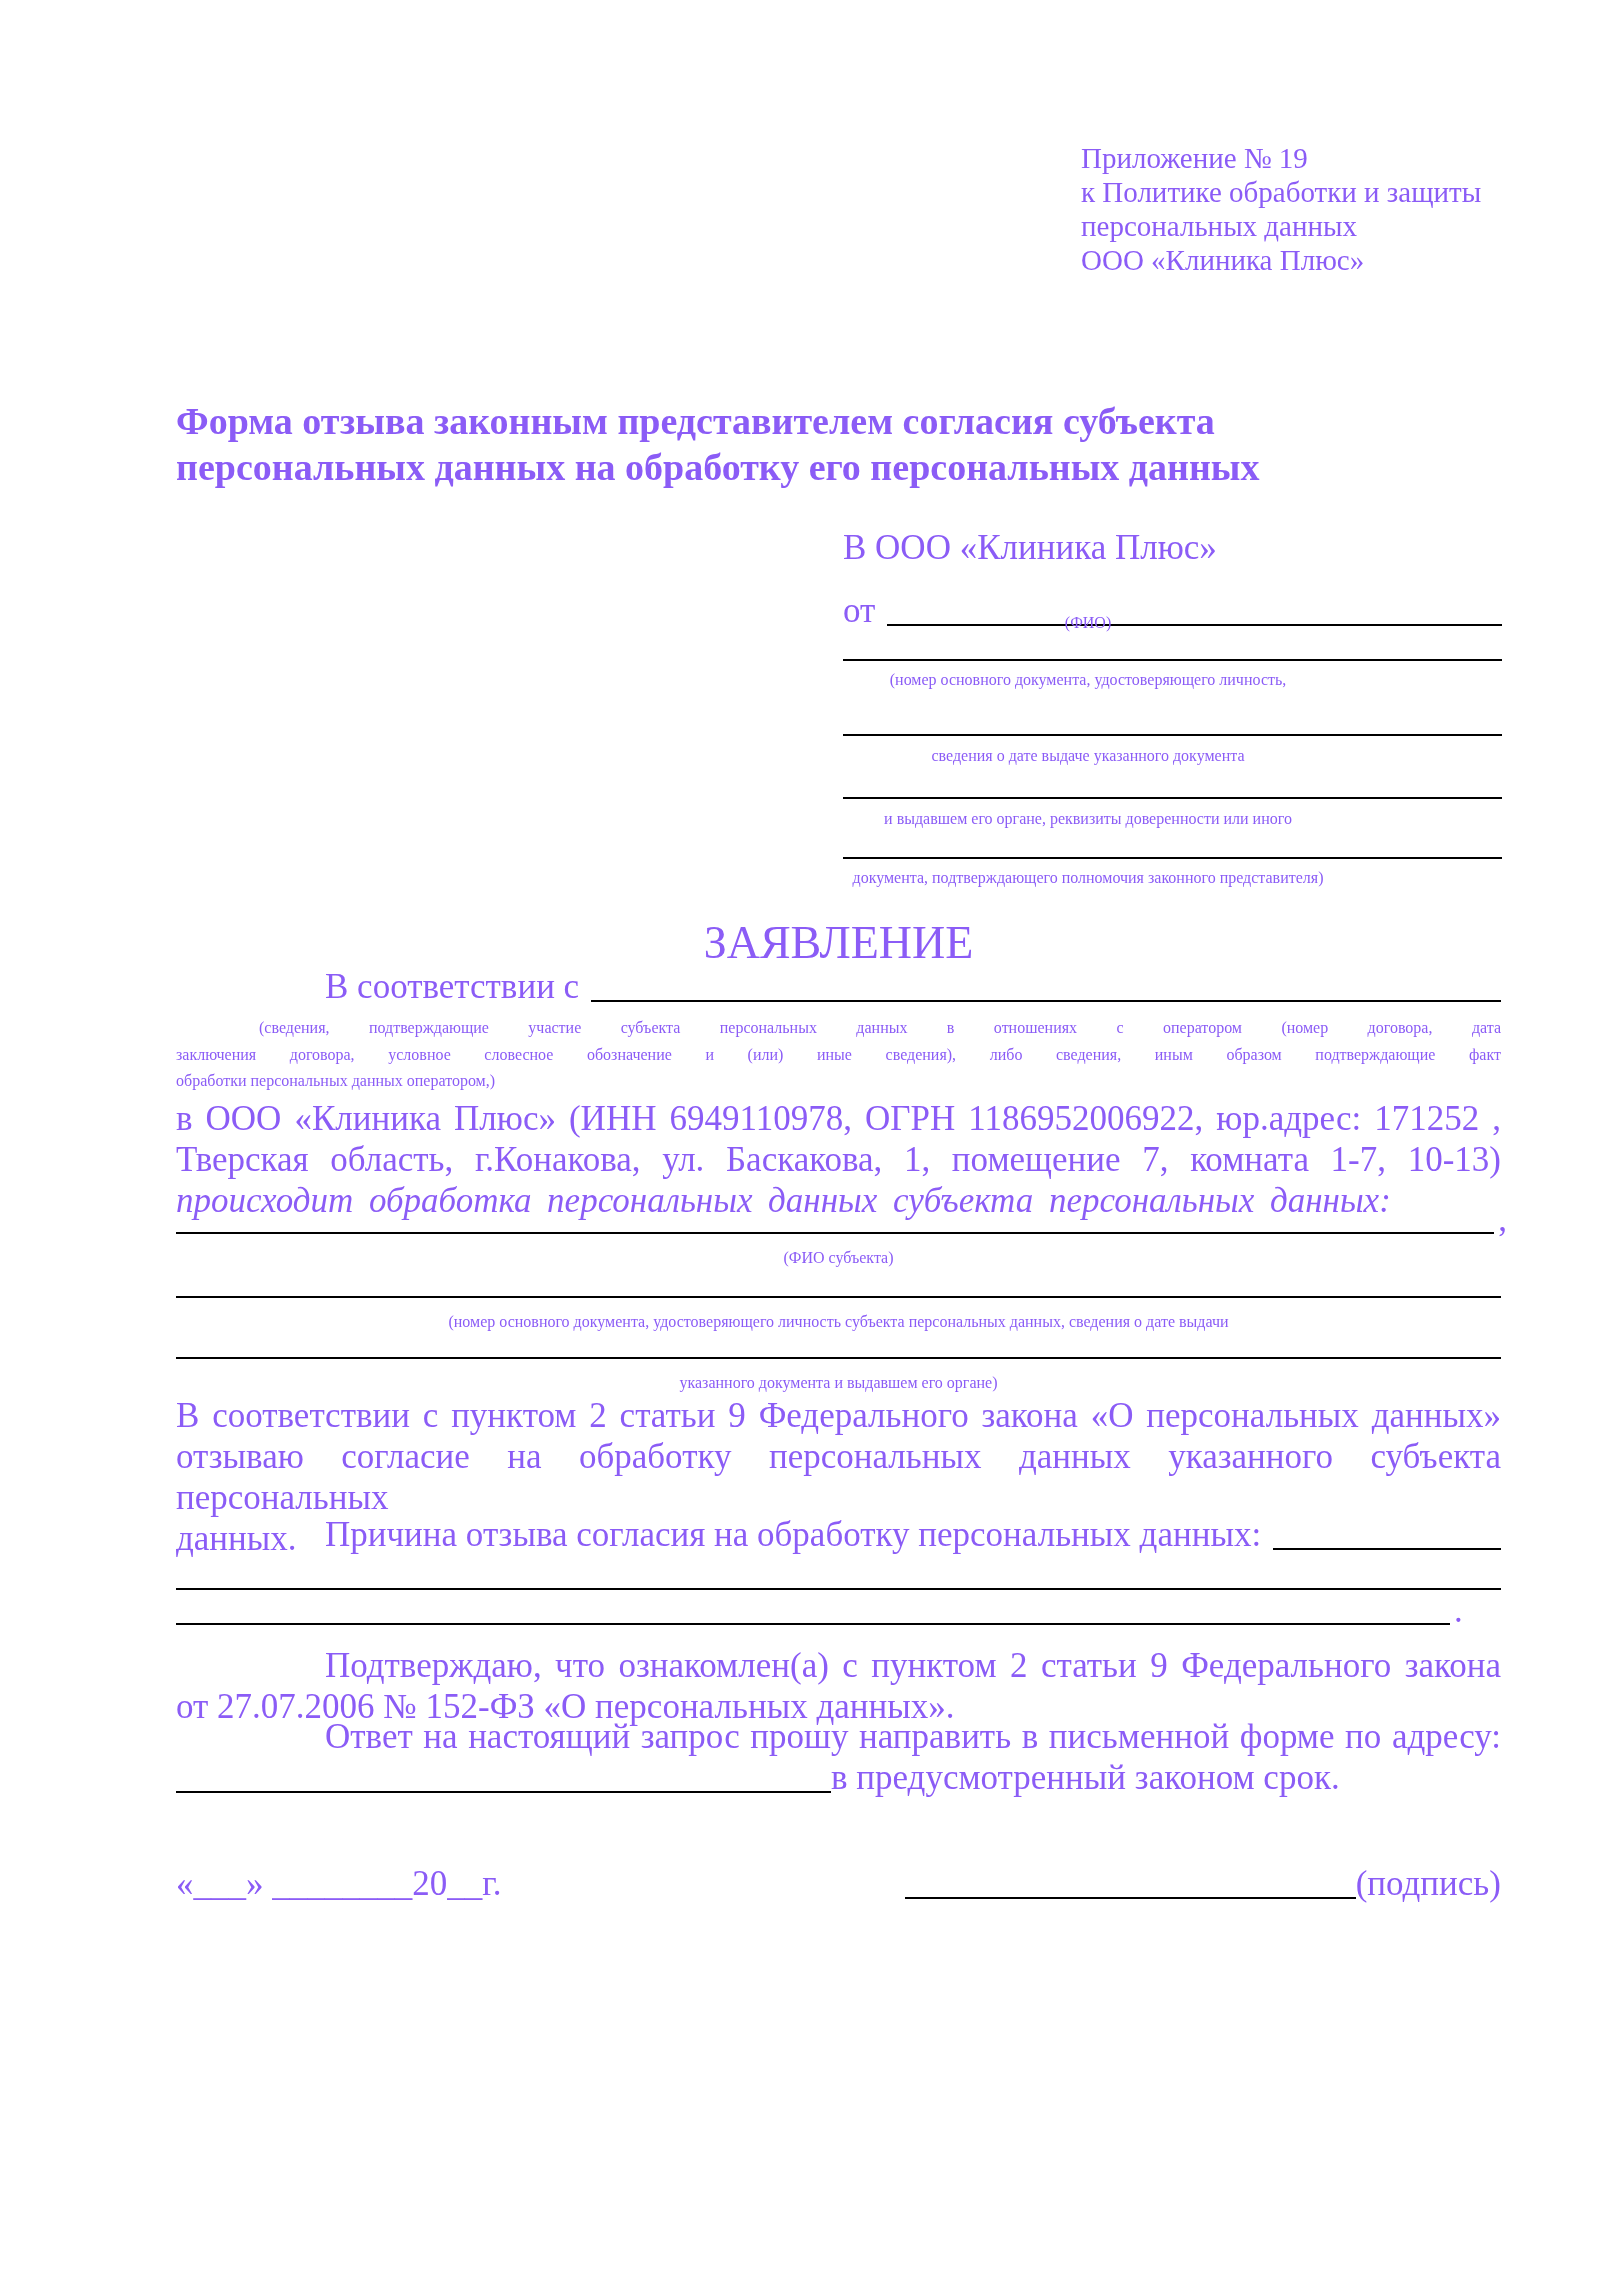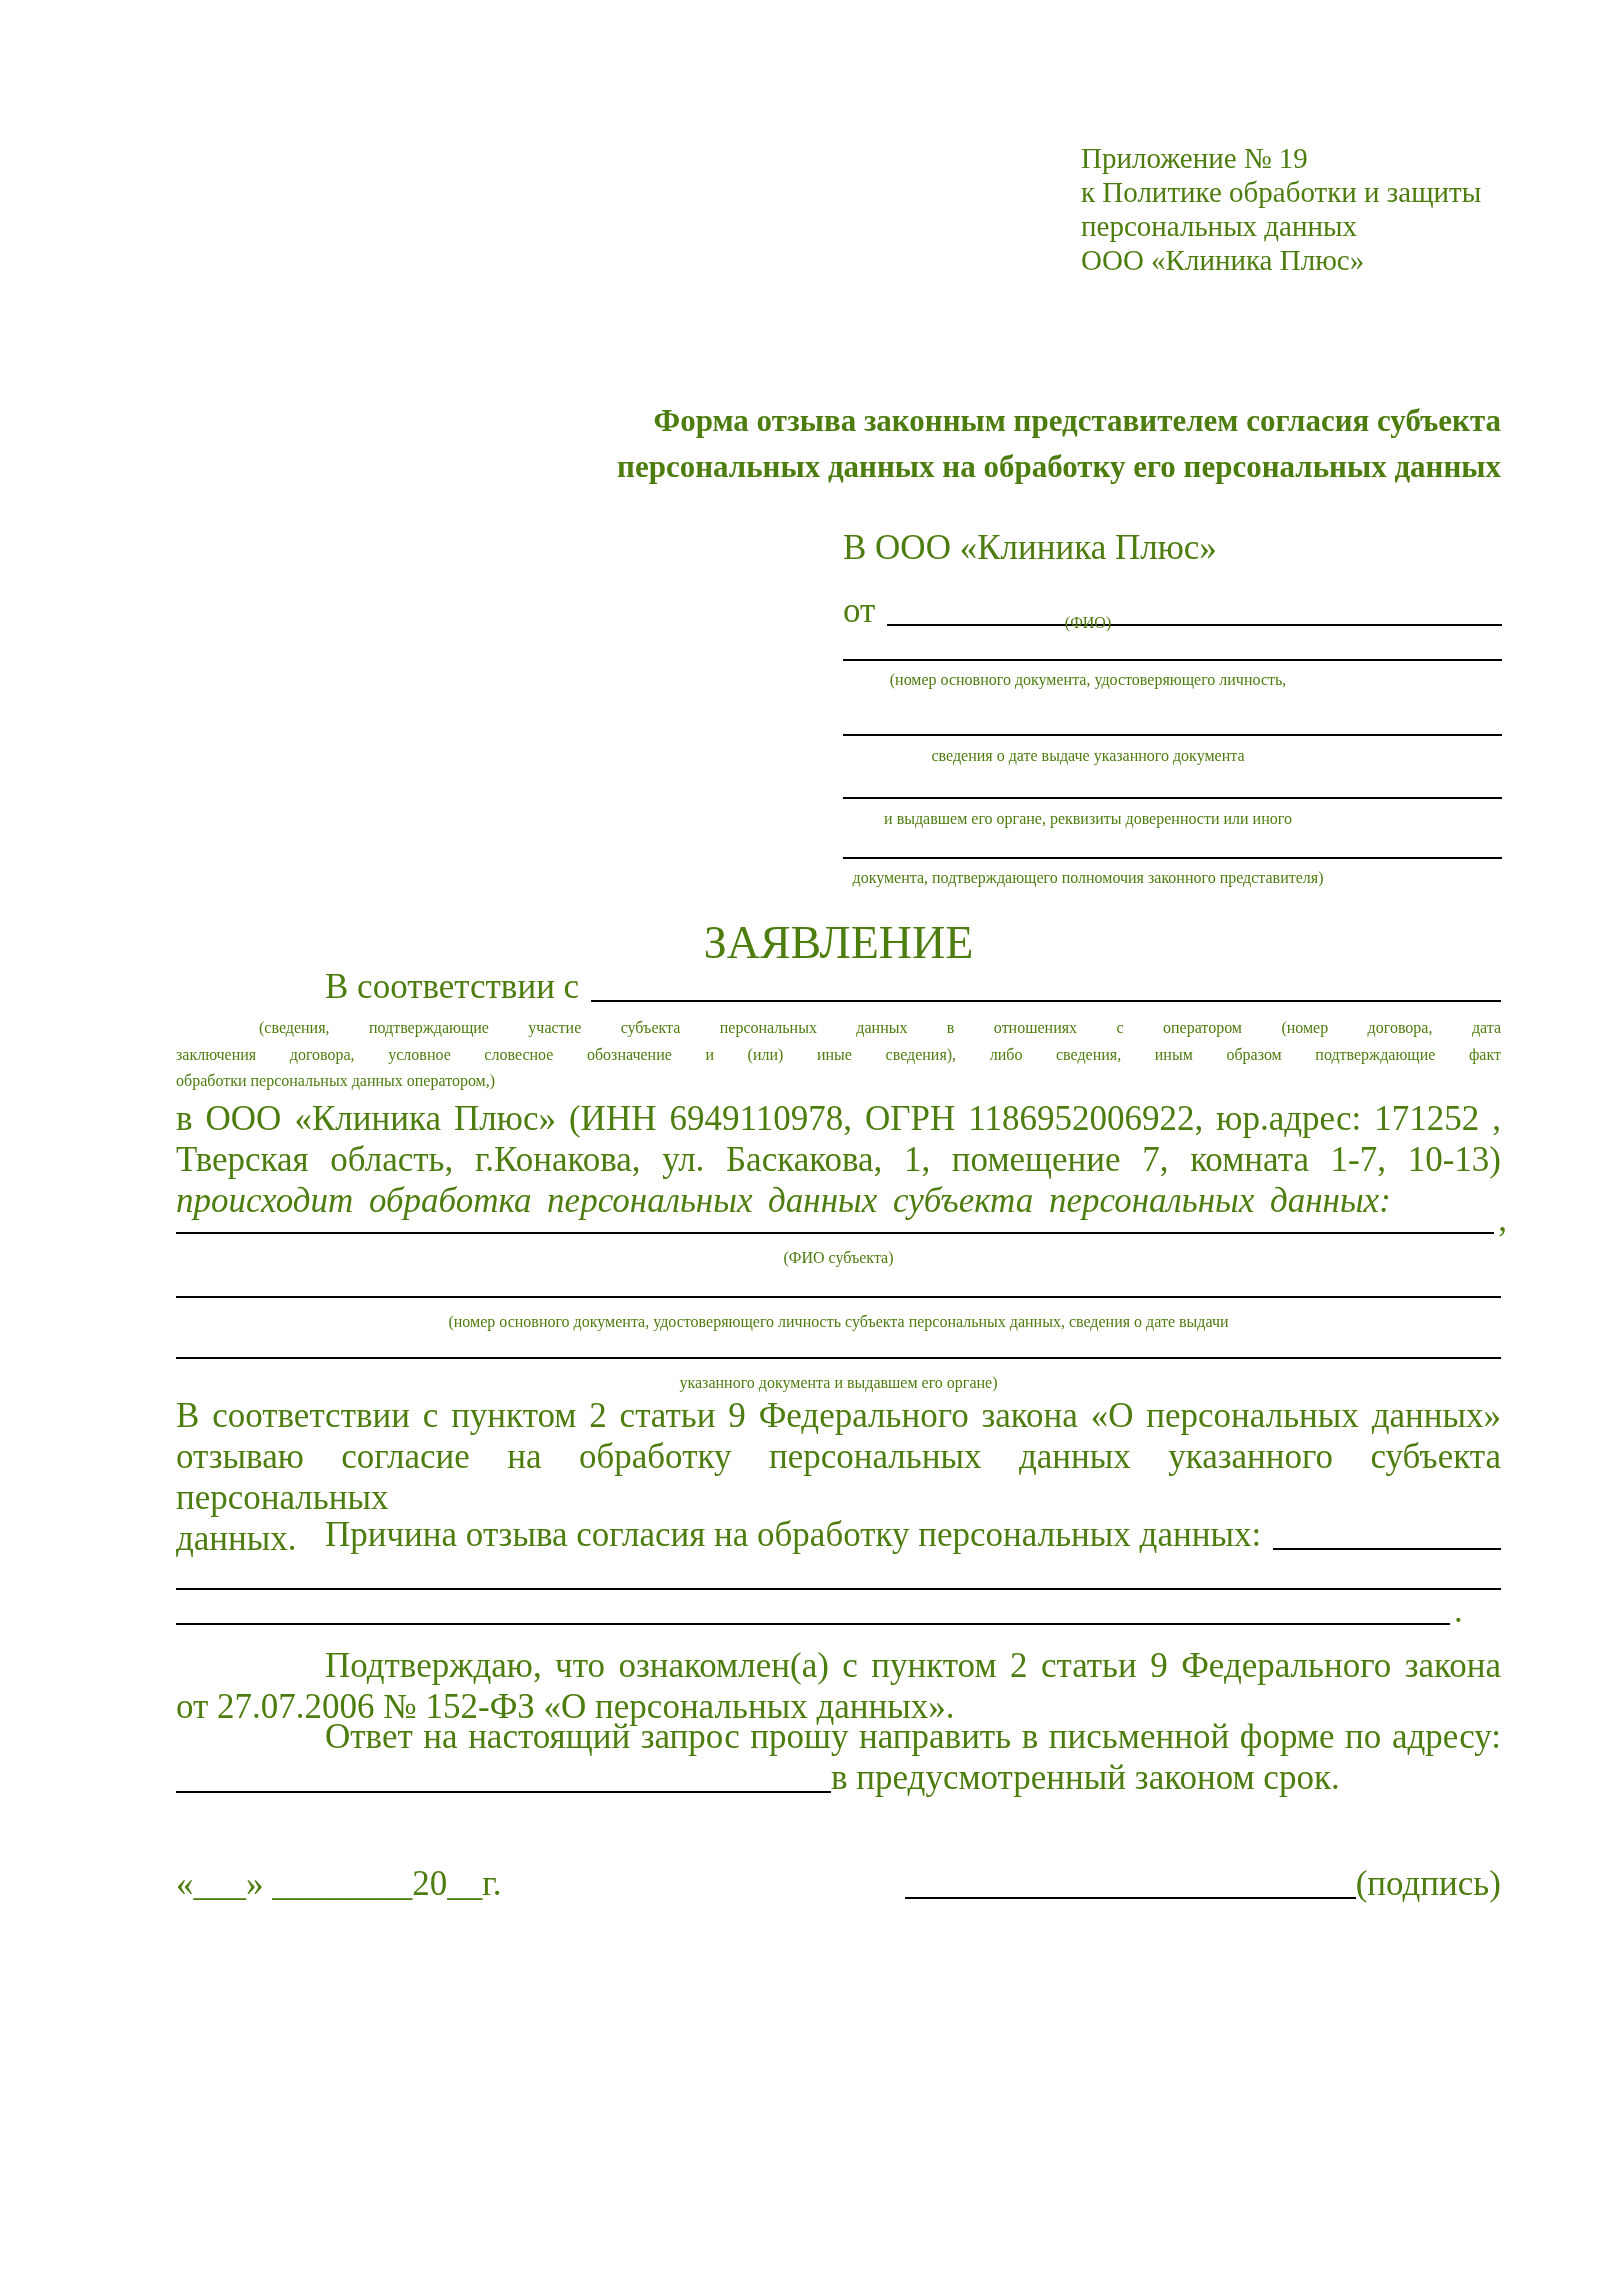--- a/index.html
+++ b/index.html
@@ -1,21 +1,21 @@
 <!DOCTYPE html>
 <html><head>
 <meta charset="utf-8">
 <style>
   * { margin:0; padding:0; box-sizing:border-box; }
   html,body { background:#ffffff; }
   .page {
     position:relative;
     width:1621px; height:2293px;
     background:#ffffff;
-    color:#4d7c0f;
+    color:#8b5cf6;
     font-family:"Liberation Serif","DejaVu Serif",serif;
     overflow:hidden;
   }
   .abs { position:absolute; }
   .body-text { font-size:35px; line-height:41px; }
   .cap { font-size:16px; line-height:26.5px; }
   .center { text-align:center; }
   .nowrap { white-space:nowrap; }
   .js { text-align:justify; text-align-last:justify; }
   .flexrow { display:flex; align-items:flex-end; }
@@ -25,21 +25,21 @@
     height:29px;
     border-bottom:2.9px solid #000;
     margin-bottom:4.9px;
   }
   .rule {
     position:absolute;
     border-bottom:2.9px solid #000;
     height:0;
   }
   .header-note { font-size:29px; line-height:34px; }
-  .title { font-weight:bold; font-size:31px; line-height:46px; text-align:right; }
+  .title { font-weight:bold; font-size:38px; line-height:46px; text-align:left; }
   .heading { font-size:46px; line-height:41px; text-align:center; }
   .indent { text-indent:149px; }
   .spacer152 { flex:0 0 149px; }
   .wordspace { word-spacing:6.9px;font-style:italic; }
   .punct { line-height:29px; padding-left:3.9px; }
 </style>
 </head>
 <body>
 
 <div class="page">

